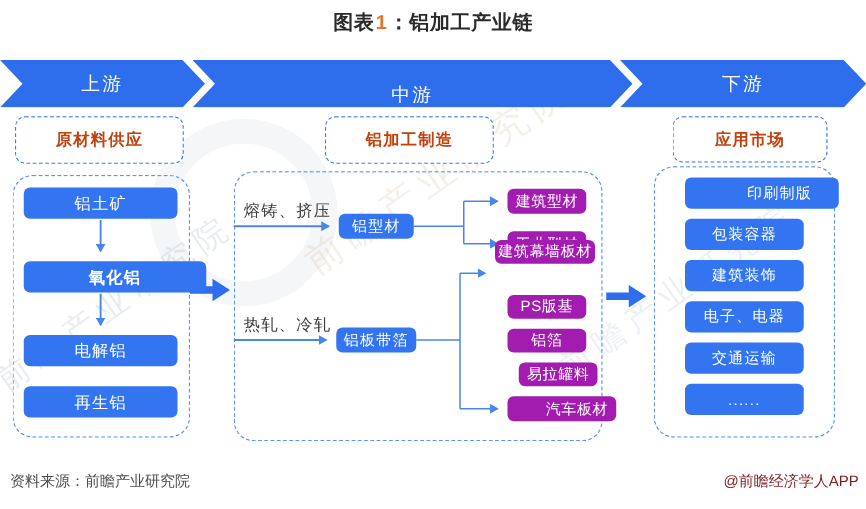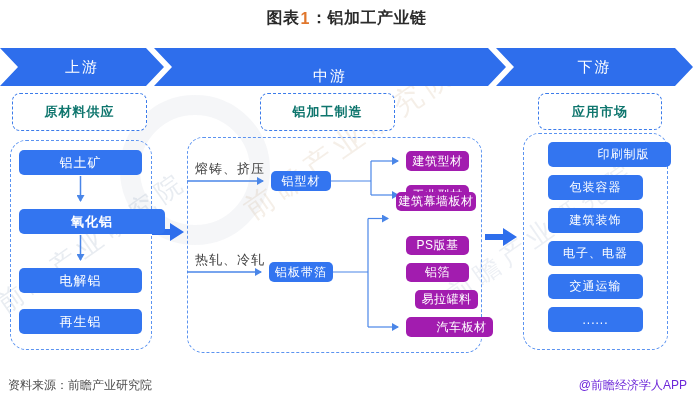--- a/index.html
+++ b/index.html
@@ -24,21 +24,21 @@
   .seg1{left:0;width:164px;
     clip-path:polygon(0 0,146px 0,164px 50%,146px 100%,0 100%,18px 50%);}
   .seg2{left:154px;width:352px;
     clip-path:polygon(0 0,334px 0,352px 50%,334px 100%,0 100%,18px 50%);align-items:flex-end;}
   .seg3{left:496px;width:197px;
     clip-path:polygon(0 0,179px 0,197px 50%,179px 100%,0 100%,18px 50%);}
   
   .hdr{
     position:absolute;background:#fff;border:1px dashed #3b7bea;border-radius:8px;
     display:flex;align-items:center;justify-content:center;
-    font-size:13px;font-weight:bold;color:#0f766e;letter-spacing:1px;z-index:3;
+    font-size:13px;font-weight:bold;color:#c2410c;letter-spacing:1px;z-index:3;
   }
   .cont{
     position:absolute;border:1.4px dashed #5b93f0;border-radius:16px;
     background:transparent;z-index:1;
   }
   
   .bbox{
     position:absolute;background:#3375f0;border-radius:5px;color:#fff;
     display:flex;align-items:center;justify-content:center;
     font-size:13px;letter-spacing:1px;z-index:3;
@@ -48,21 +48,21 @@
     display:flex;align-items:center;justify-content:center;
     font-size:12px;letter-spacing:.5px;z-index:3;
   }
   .sm{font-size:12px;}
   
   .proc{
     position:absolute;font-size:13px;color:#3d3d3d;letter-spacing:1px;z-index:3;
   }
   
   .src{position:absolute;left:8px;top:377px;font-size:12px;color:#4d4d4d;z-index:3;}
-  .credit{position:absolute;right:6px;top:377px;font-size:12px;color:#6d28d9;z-index:3;}
+  .credit{position:absolute;right:6px;top:377px;font-size:12px;color:#7f1d1d;z-index:3;}
   
   #overlay{position:absolute;left:0;top:0;z-index:2;pointer-events:none;}
   
   .wm{position:absolute;font-size:26px;letter-spacing:6px;white-space:nowrap;
       transform:rotate(-35deg);z-index:0;user-select:none;}
   .wm1{left:-20px;top:225px;color:rgba(130,150,180,0.18);}
   .wm2{left:225px;top:120px;color:rgba(195,155,115,0.16);font-size:30px;}
   .wm3{left:430px;top:215px;color:rgba(130,150,180,0.15);}
   .wm-circle{position:absolute;left:120px;top:95px;width:110px;height:110px;
       border-radius:50%;border:20px solid rgba(160,170,185,0.10);z-index:0;}

